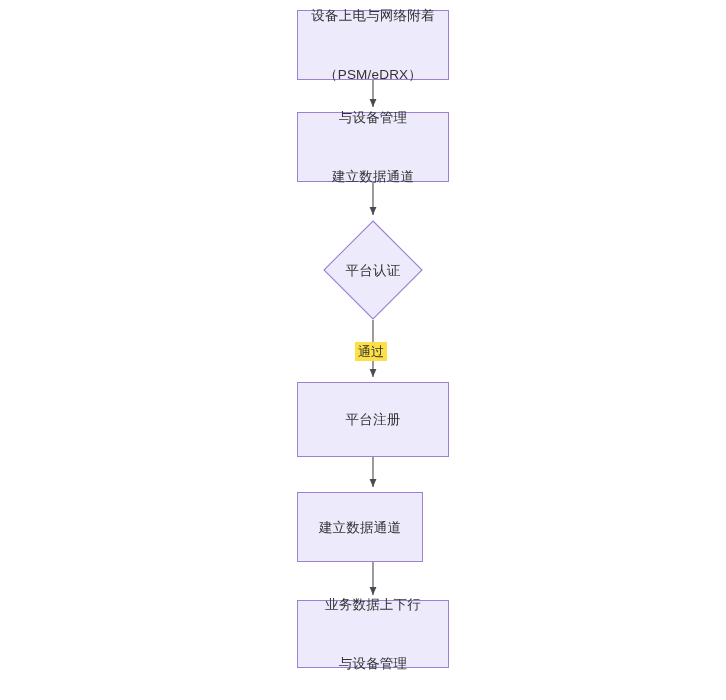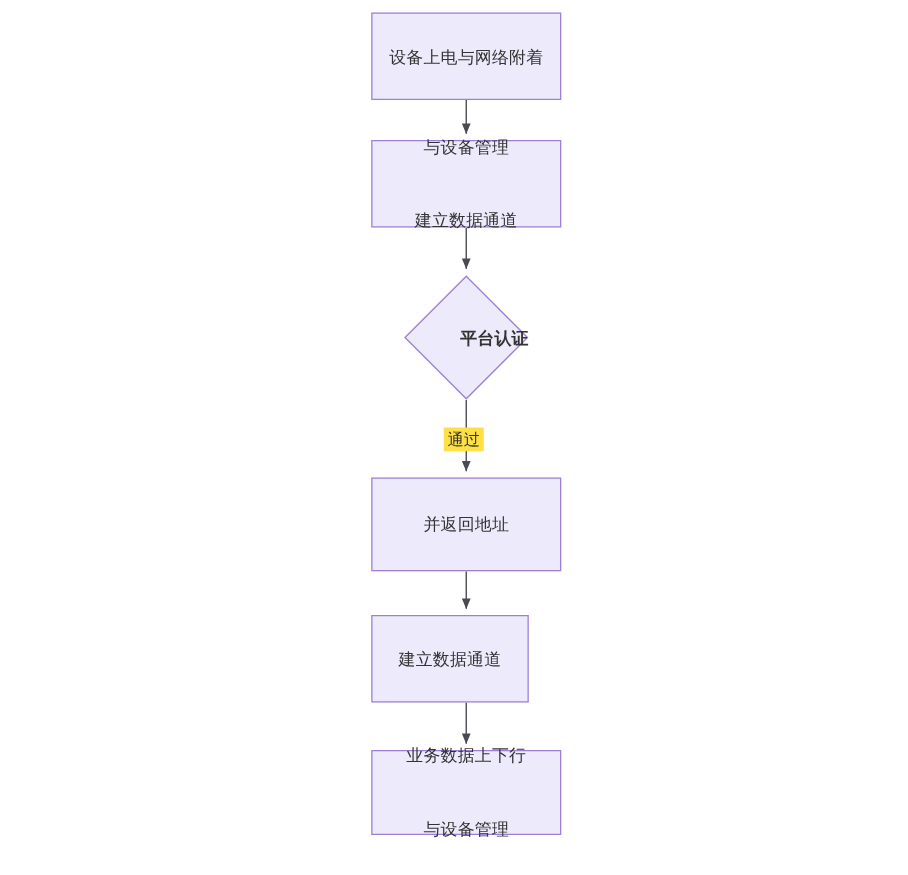--- a/index.html
+++ b/index.html
@@ -56,27 +56,26 @@
     height: 100px;
   }
   .diamond-label {
     position: absolute;
     left: 0;
     top: 0;
     width: 100px;
     height: 100px;
     display: flex;
     align-items: center;
-    justify-content: flex-end;
+    justify-content: center;
     color: #333333;
     font-size: 13.5px;
     line-height: 23px;
     letter-spacing: 0.2px;
     white-space: nowrap;
-    font-weight: bold;
   }
   .edge-label {
     position: absolute;
     color: #333333;
     font-size: 13px;
     line-height: 17px;
     background: #fde047;
     padding: 1px 3px;
     white-space: nowrap;
   }
@@ -105,20 +104,21 @@
     <g>
       <line x1="373" y1="457" x2="373" y2="487" stroke="#4A4A52" stroke-width="1.1" marker-end="url(#arrowhead)"></line>
     </g>
     <g>
       <line x1="373" y1="562" x2="373" y2="595" stroke="#4A4A52" stroke-width="1.1" marker-end="url(#arrowhead)"></line>
     </g>
   </svg>
 
   <div class="node" style="left:297px; top:10px; width:152px; height:70px;">
     <span class="node-line">设备上电与网络附着</span>
+    <span class="node-line">（PSM/eDRX）</span>
   </div>
 
   <div class="node" style="left:297px; top:112px; width:152px; height:70px;">
     <span class="node-line">与设备管理</span>
     <span class="node-line">建立数据通道</span>
   </div>
 
   <div class="diamond-wrap" style="left:323px; top:220px;">
     <svg class="diamond-shape" width="100" height="100" viewBox="0 0 100 100">
       <polygon points="50,1 99,50 50,99 1,50" fill="#ECEAFB" stroke="#9E7FD4" stroke-width="1.1"></polygon>
@@ -126,21 +126,21 @@
     <div class="diamond-label">
       <span class="node-line">平台认证</span>
     </div>
   </div>
 
   <div class="edge-label" style="left:355px; top:342px;">
     <span>通过</span>
   </div>
 
   <div class="node" style="left:297px; top:382px; width:152px; height:75px;">
-    <span class="node-line">并返回地址</span>
+    <span class="node-line">平台注册</span>
   </div>
 
   <div class="node" style="left:297px; top:492px; width:126px; height:70px;">
     <span class="node-line">建立数据通道</span>
   </div>
 
   <div class="node" style="left:297px; top:600px; width:152px; height:68px;">
     <span class="node-line">业务数据上下行</span>
     <span class="node-line">与设备管理</span>
   </div>

